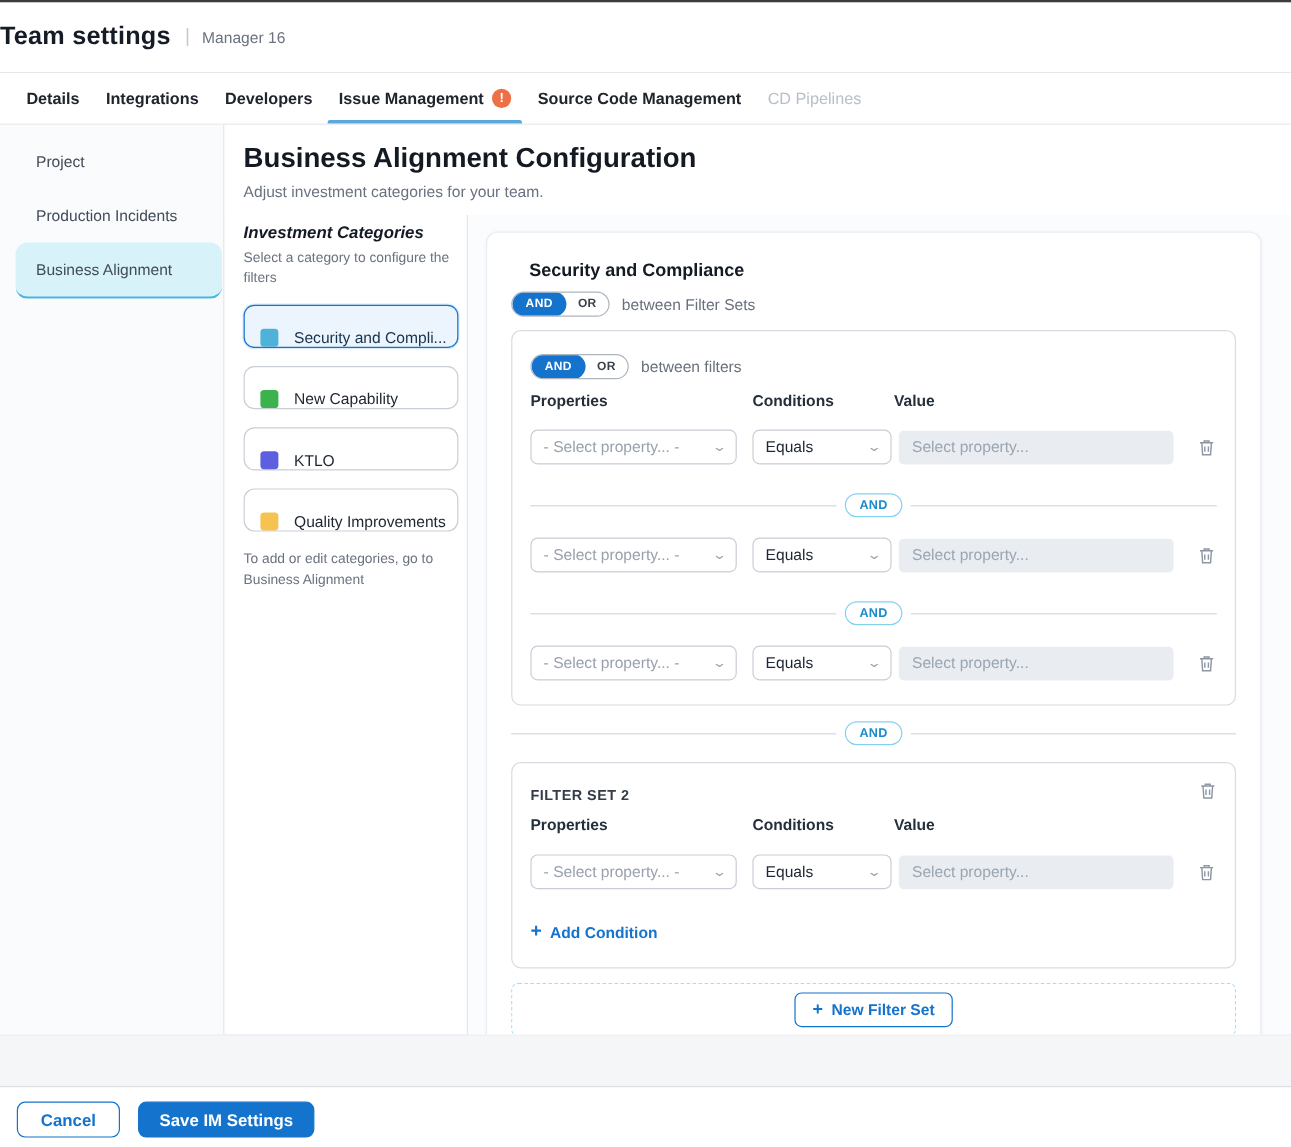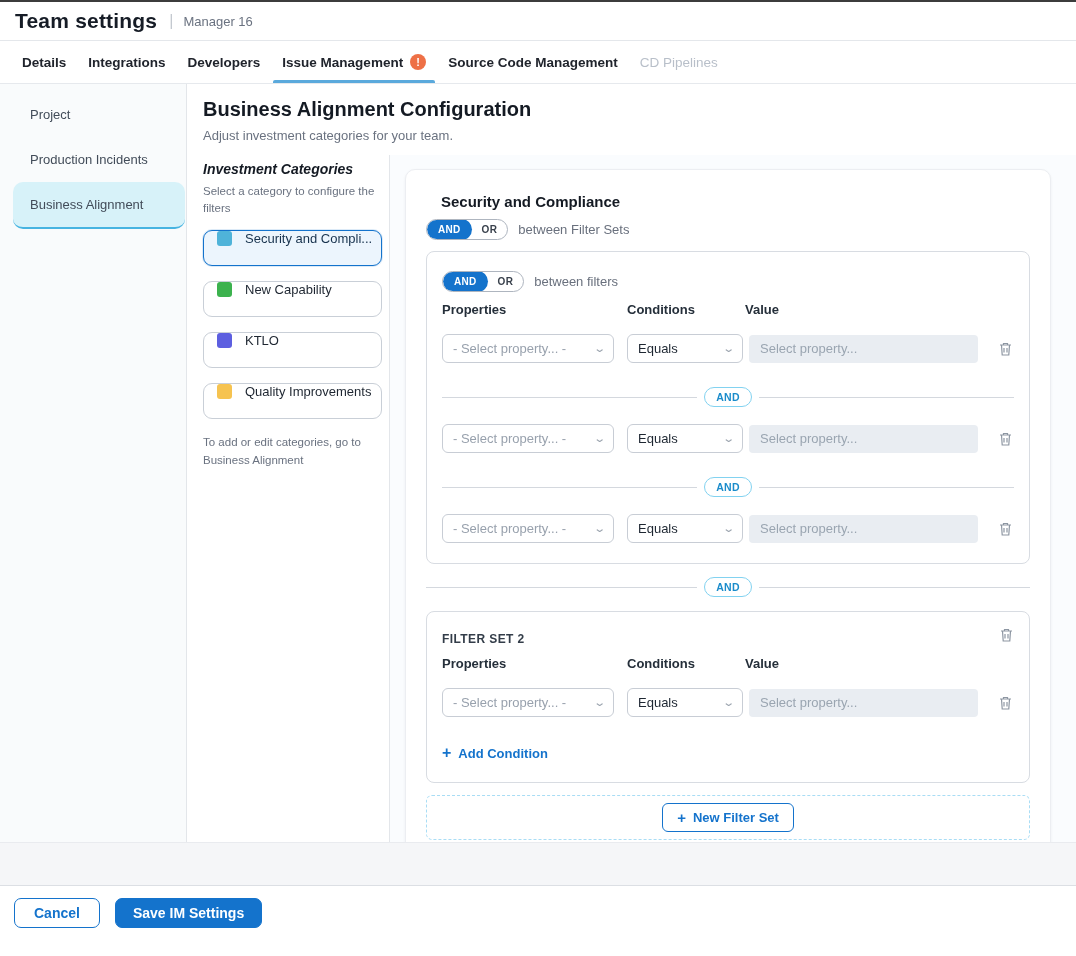--- a/index.html
+++ b/index.html
@@ -4,45 +4,45 @@
 <style>
   * { margin:0; padding:0; box-sizing:border-box; }
   html,body { width:1076px; }
   body {
     font-family:"Liberation Sans", sans-serif;
     background:#fff; color:#1c2530;
     border-top:2px solid #3c3c3c;
     width:1076px; height:956px; overflow:hidden;
   }
   
-  .topbar { height:39px; display:flex; align-items:center; padding-left:15px; border-bottom:1px solid #e4e7eb; background:#fff; }
+  .topbar { height:59px; display:flex; align-items:center; border-bottom:1px solid #e4e7eb; background:#fff; }
   .topbar .title { font-size:21px; font-weight:bold; color:#161c26; letter-spacing:.2px; }
   .topbar .sep { color:#c4c9d0; font-size:16px; margin:0 10px 0 12px; font-weight:300; }
   .topbar .subtitle { font-size:13px; color:#6a7280; }
   
   .tabbar { height:43px; display:flex; align-items:stretch; padding-left:11px; border-bottom:1px solid #e6e9ed; background:#fff; }
   .tab { position:relative; display:flex; align-items:center; gap:7px; padding:0 11px; font-size:13.5px; font-weight:bold; color:#20242c; cursor:pointer; }
   .tab.disabled { color:#b8bfc9; font-weight:normal; }
   .tab.active::after { content:""; position:absolute; left:2px; right:2px; bottom:0; height:3px; background:#5aa9dc; border-radius:2px 2px 0 0; }
   .badge { width:16px; height:16px; border-radius:50%; background:#ee7046; color:#fff; font-size:11px; font-weight:bold; display:flex; align-items:center; justify-content:center; }
   
   .content { display:flex; height:758px; }
   .sidenav { width:187px; background:#f9fbfc; border-right:1px solid #e3e6ea; padding-top:8px; flex-shrink:0; }
   .sidenav-item { padding:15px 14px 15px 30px; font-size:13px; color:#424c59; cursor:pointer; }
   .sidenav-item.active { background:#d7f2f9; margin-left:13px; margin-right:1px; padding-left:17px; border-radius:10px; border-bottom:2px solid #47b4e1; }
   .main { flex:1; display:flex; flex-direction:column; overflow:hidden; }
   .main-head { padding:14px 16px 12px 16px; background:#fff; }
-  .main-head h1 { font-size:20px; font-weight:bold; color:#141a23; margin-bottom:7px; }
+  .main-head h1 { font-size:23px; font-weight:bold; color:#141a23; margin-bottom:7px; }
   .main-head .sub { font-size:13px; color:#6a7280; }
   .main-body { flex:1; display:flex; }
   
   .cats { width:203px; border-right:1px solid #e3e6ea; padding:6px 8px 0 16px; flex-shrink:0; }
   .cats h2 { font-size:14px; font-weight:bold; color:#141a23; margin-bottom:6px;font-style:italic; }
   .cats .hint { font-size:11.5px; color:#6a7280; line-height:1.45; margin-bottom:14px; }
-  .cat-btn { width:179px; height:36px; border:1px solid #c9cfd7; border-radius:9px; background:#fff; display:flex; align-items:flex-start; padding-left:13px; gap:13px; margin-bottom:15px; cursor:pointer; }
+  .cat-btn { width:179px; height:36px; border:1px solid #c9cfd7; border-radius:9px; background:#fff; display:flex; align-items:flex-end; padding-left:13px; gap:13px; margin-bottom:15px; cursor:pointer; }
   .cat-btn.active { border:1px solid #1473cc; background:#ecf5fd; box-shadow:0 0 0 1px rgba(20,115,204,.15); }
   .cat-swatch { width:15px; height:15px; border-radius:3px; flex-shrink:0; }
   .cat-label { font-size:13px; color:#1e2631; white-space:nowrap; overflow:hidden; text-overflow:ellipsis; padding-right:8px; }
   .cat-btn.active .cat-label { color:#17324d; }
   .cats .foot { font-size:11.5px; color:#6a7280; line-height:1.5; margin-top:0px; width:170px; }
   
   .panel-wrap { flex:1; background:#fafcfe; padding:14px 25px 0 15px; }
   .panel { background:#fff; border:1px solid #eceef2; border-radius:10px; box-shadow:0 1px 3px rgba(20,30,45,.06); padding:23px 20px 24px 20px; }
   .panel h3 { font-size:15px; font-weight:bold; color:#141a23; margin:0 0 9px 15px; }
   .toggle-row { display:flex; align-items:center; gap:10px; margin-bottom:11px; }

